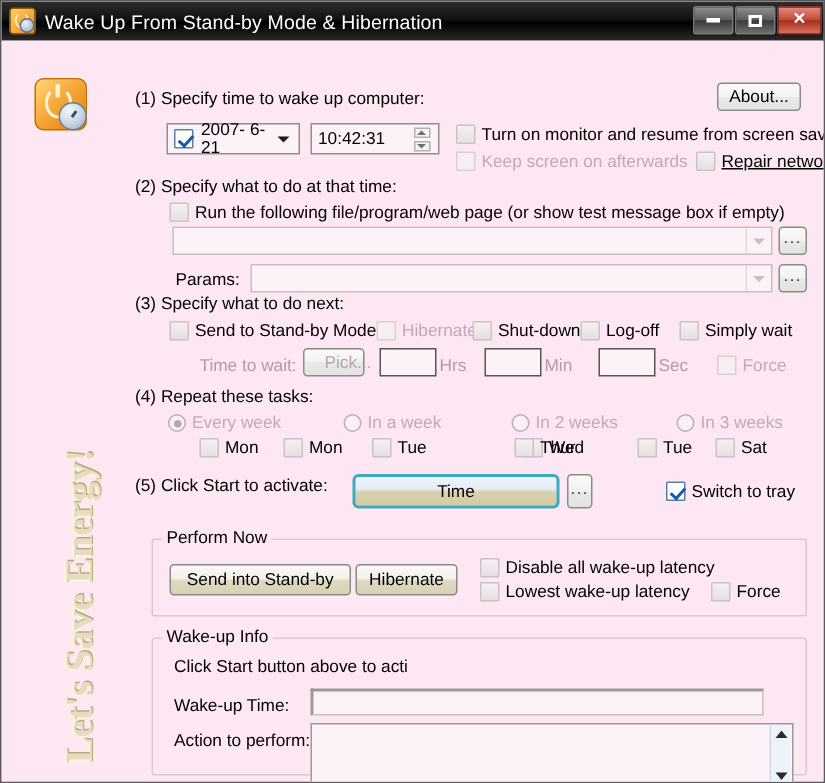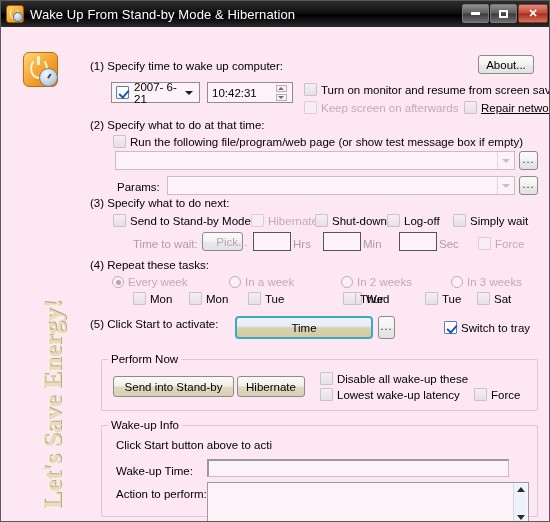--- a/index.html
+++ b/index.html
@@ -384,21 +384,21 @@
     </div>
 
     <div class="group" style="left:100px;top:332px;width:437px;height:52px;"></div>
     <div class="group-title" style="left:107px;top:326px;">Perform Now</div>
 
     <div class="btn" style="left:112px;top:349px;width:121px;height:21px;">Send into Stand-by</div>
     <div class="btn" style="left:236px;top:349px;width:68px;height:21px;">Hibernate</div>
 
     <div class="cbrow" style="left:319px;top:345px;">
       <span class="cb light"></span>
-      <span class="cbtxt">Disable all wake-up these</span>
+      <span class="cbtxt">Disable all wake-up latency</span>
     </div>
     <div class="cbrow" style="left:319px;top:361px;">
       <span class="cb light"></span>
       <span class="cbtxt">Lowest wake-up latency</span>
     </div>
     <div class="cbrow" style="left:473px;top:361px;">
       <span class="cb light"></span>
       <span class="cbtxt">Force</span>
     </div>
 

